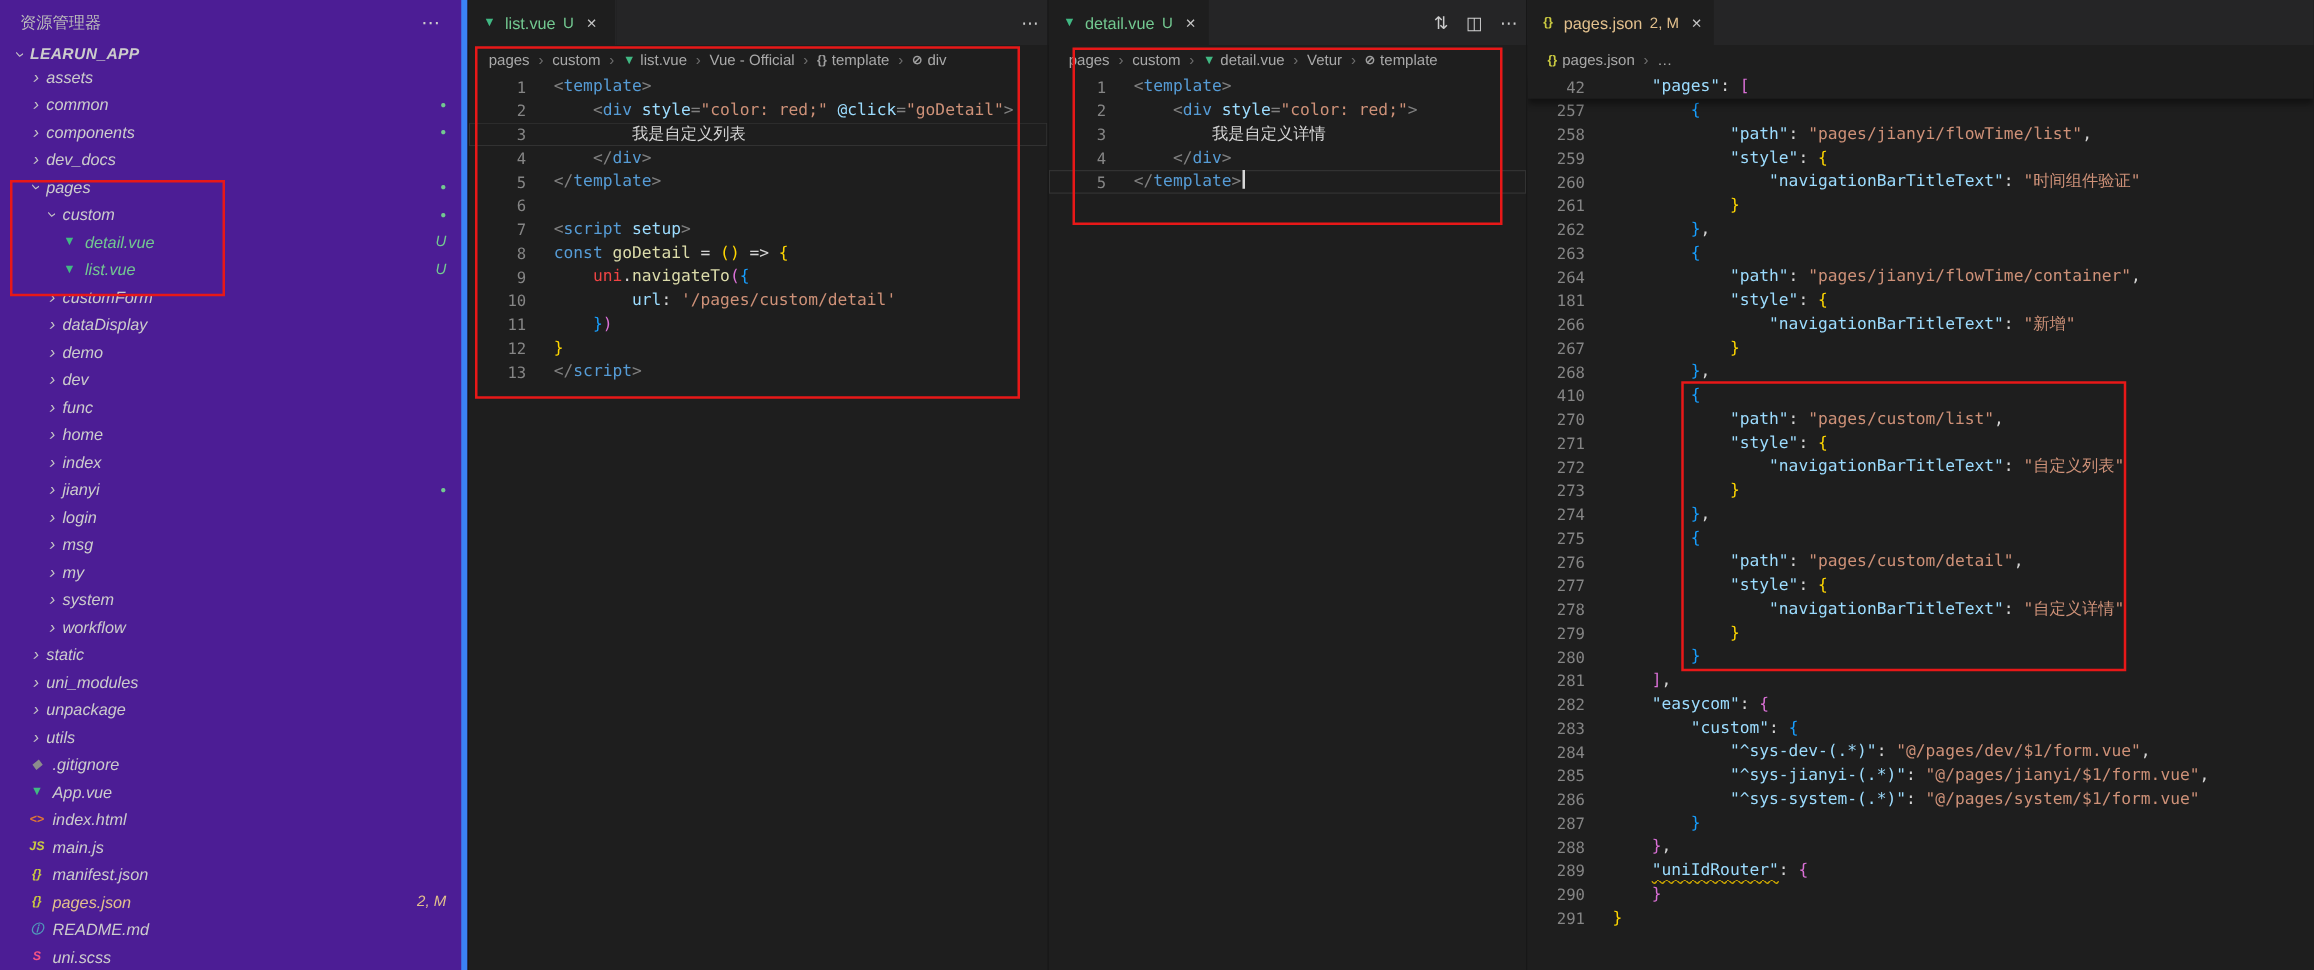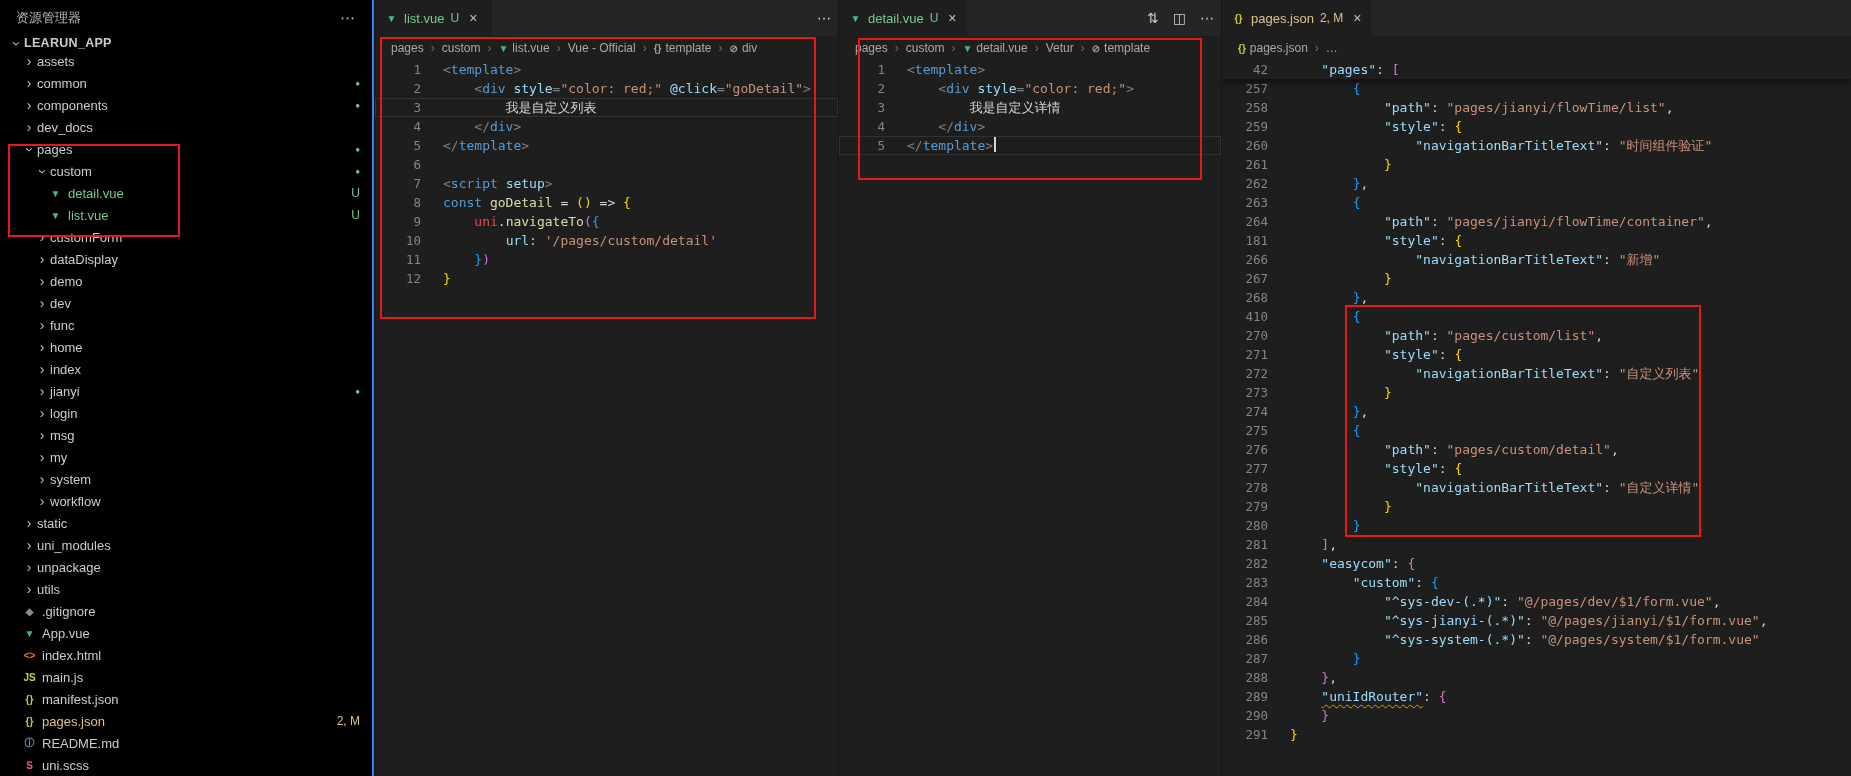--- a/index.html
+++ b/index.html
@@ -1,28 +1,28 @@
 <!DOCTYPE html>
 <html><head>
 <meta charset="utf-8">
 <style>
   * { box-sizing: border-box; margin: 0; padding: 0; }
   html,body { width:1851px; height:776px; overflow:hidden; background:#1e1e1e;
     font-family:"Liberation Sans", sans-serif; }
   .window { position:relative; width:1851px; height:776px; display:flex; background:#1e1e1e; }
 
   
-  .sidebar { width:374px; flex:none; background:#000000; border-right:2px solid #3b82f6;
+  .sidebar { width:374px; flex:none; background:#4c1d95; border-right:5px solid #3b82f6;
     display:flex; flex-direction:column; overflow:hidden;justify-content:space-between; }
   .panel-header { height:36px; flex:none; display:flex; align-items:center; padding:0 16px;
     font-size:13px; color:#bbbbbb; }
   .ph-spacer { flex:1; }
   .more { color:#cccccc; cursor:pointer; font-size:15px; letter-spacing:1px; }
   .trow { height:22px; display:flex; align-items:center; font-size:13px; color:#cccccc;
-    position:relative; cursor:pointer; white-space:nowrap; }
+    position:relative; cursor:pointer; white-space:nowrap;font-style:italic; }
   .trow.root .tlabel { font-weight:700; font-size:12.5px; letter-spacing:.3px; }
   .twist { width:16px; flex:none; display:flex; justify-content:center; color:#c5c5c5;
     font-size:14px; line-height:1; transform-origin:50% 55%; }
   .twist.exp { transform:rotate(90deg); }
   .ficon { width:17px; flex:none; text-align:center; font-weight:700; font-size:10px; margin-right:4px; }
   .tlabel { flex:none; }
   .tbadge { position:absolute; right:12px; font-size:12px; }
   .b-dot { color:#73c991; font-size:8px; }
   .b-untracked { color:#73c991; }
   .b-modified { color:#e2c08d; }
@@ -319,20 +319,24 @@
             <span class="lc"><span class="tk-pl">        </span><span class="tk-attr">url</span><span class="tk-pl">: </span><span class="tk-str">'/pages/custom/detail'</span></span>
           </div>
           <div class="line">
             <span class="ln">11</span>
             <span class="lc"><span class="tk-pl">    </span><span class="tk-b3">}</span><span class="tk-b2">)</span></span>
           </div>
           <div class="line">
             <span class="ln">12</span>
             <span class="lc"><span class="tk-b1">}</span></span>
           </div>
+          <div class="line">
+            <span class="ln">13</span>
+            <span class="lc"><span class="tk-pu">&lt;/</span><span class="tk-tag">script</span><span class="tk-pu">&gt;</span></span>
+          </div>
         </div>
     </section>
     <section class="group" id="g2">
       <div class="tabbar">
           <div class="tab active">
             <span class="ficon" style="color: rgb(65, 184, 131);">▼</span>
             <span class="tab-label c-green">detail.vue</span>
             <span class="tab-dec c-green">U</span>
             <span class="tab-close">×</span>
           </div>

